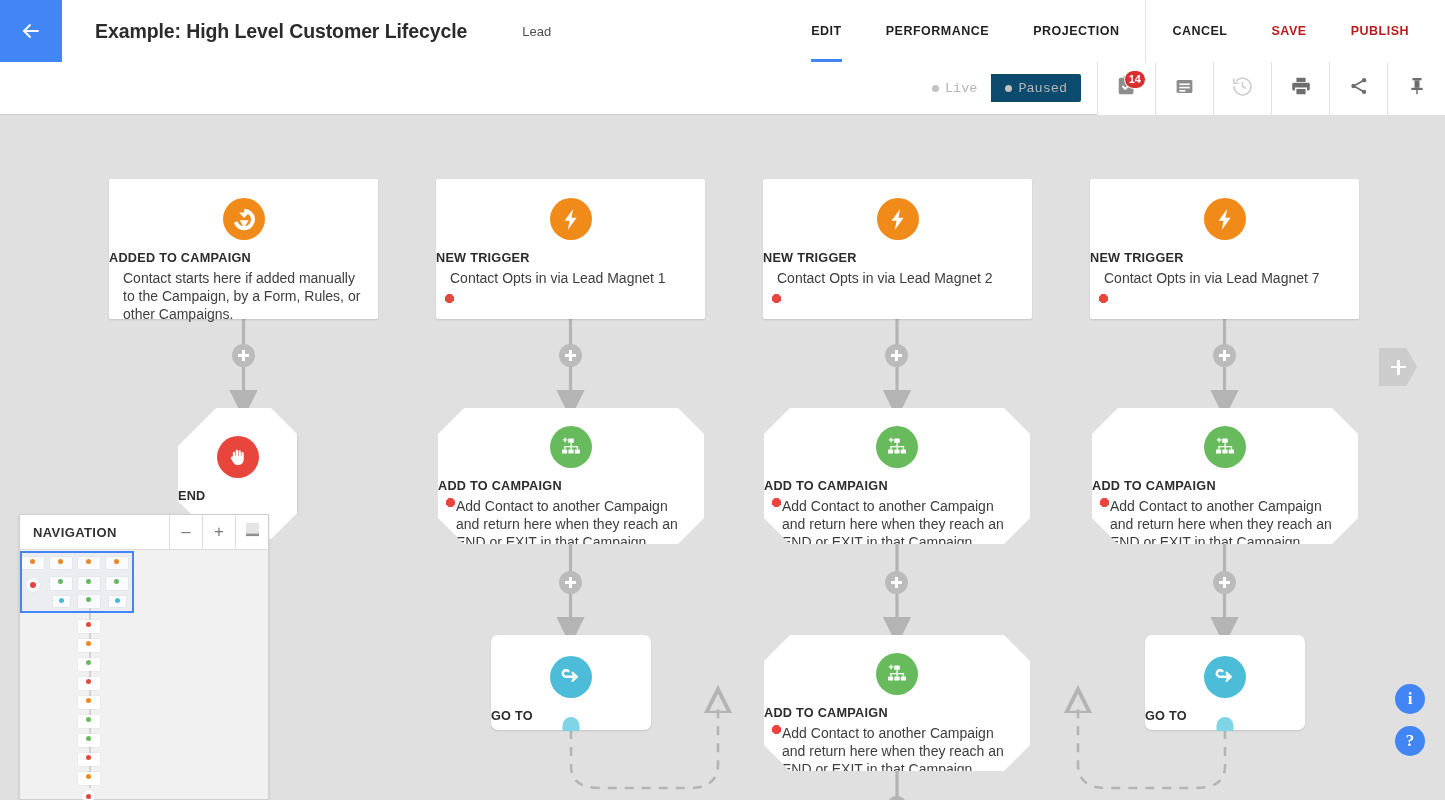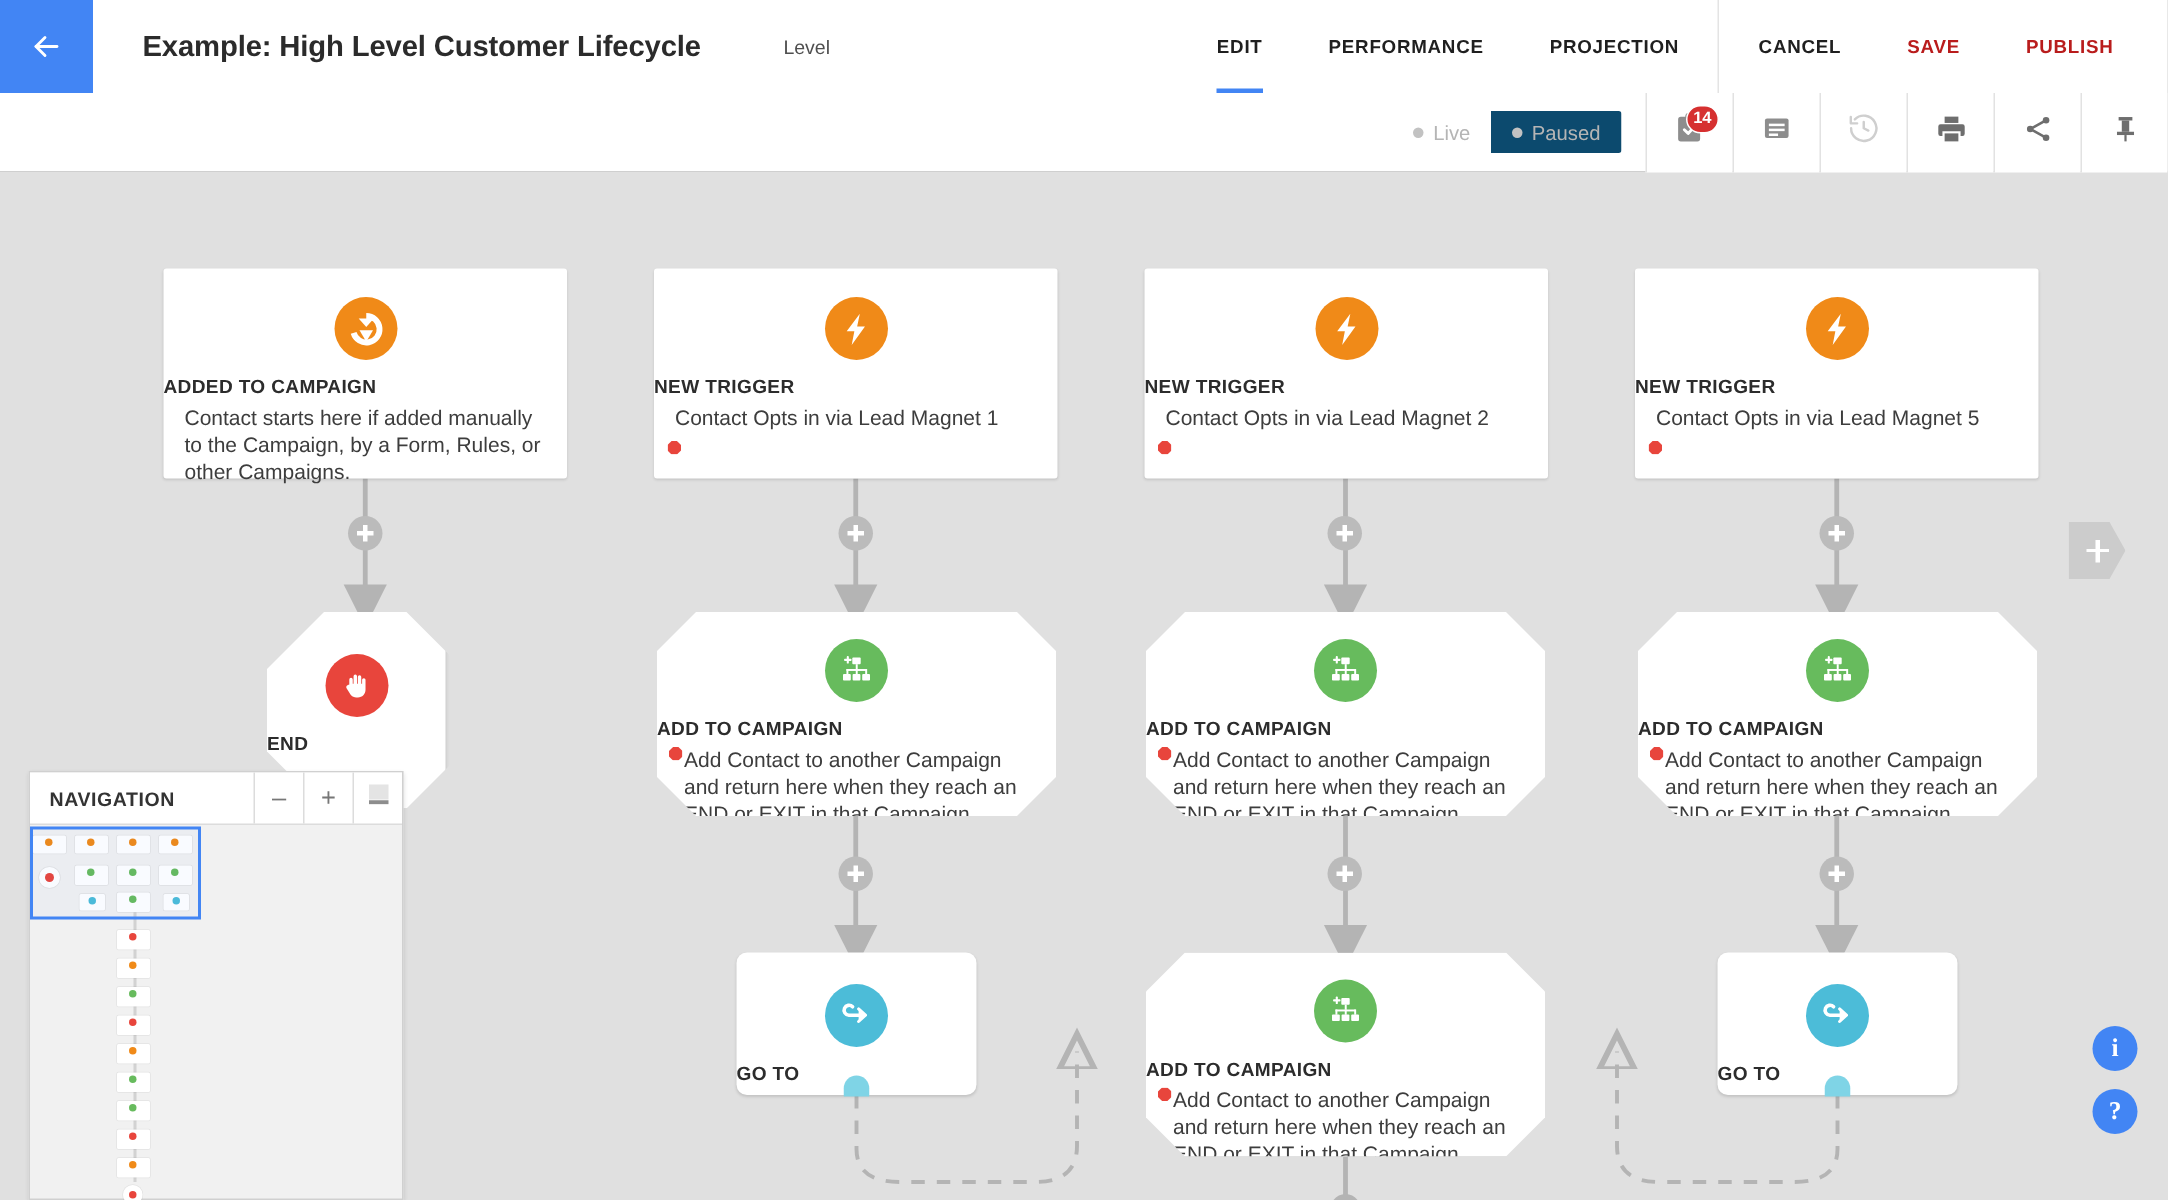--- a/index.html
+++ b/index.html
@@ -51,21 +51,21 @@
 
   
   .toolbar {
     position: absolute; top: 62px; left: 0; width: 1445px; height: 53px;
     background: #ffffff; border-bottom: 1px solid #cfcfcf;
     display: flex; align-items: center; justify-content: flex-end;
     z-index: 29;
   }
   .state-toggle {
     display: flex; align-items: stretch; height: 28px; margin-right: 16px;
-    border-radius: 2px; overflow: hidden;
+    border-radius: 2px; overflow: hidden; font-family: Liberation Mono, monospace;
   }
   .state-btn {
     display: flex; align-items: center; gap: 6px;
     padding: 0 14px; font-size: 13.5px; color: #b5b5b5; cursor: pointer;
   }
   .state-btn.live { background: #ffffff; }
   .state-btn.paused { background: #0c4a6e; }
   .state-dot { width: 7px; height: 7px; border-radius: 50%; background: #c2c2c2; display:block; }
 
   .tool-group { display: flex; align-items: stretch; height: 53px; }
@@ -206,21 +206,21 @@
       <span>
         <svg width="24" height="24" viewBox="0 0 24 24" fill="none" stroke="#ffffff" stroke-width="1.9" stroke-linecap="round" stroke-linejoin="round">
           <line x1="19" y1="12" x2="5" y2="12"></line>
             <polyline points="11 18 5 12 11 6"></polyline>
         </svg>
       </span>
     </div>
 
     <div class="title-wrap">
       <div class="page-title">Example: High Level Customer Lifecycle</div>
-      <div class="draft-label">Level</div>
+      <div class="draft-label">Lead</div>
     </div>
 
     <div class="header-nav">
       <div class="hnav-item active">EDIT</div>
       <div class="hnav-item">PERFORMANCE</div>
       <div class="hnav-item">PROJECTION</div>
       <div class="hnav-sep"></div>
       <div class="hnav-item">CANCEL</div>
       <div class="hnav-item accent">SAVE</div>
       <div class="hnav-item accent">PUBLISH</div>
@@ -378,21 +378,21 @@
       <span class="red-dot" style="left:9px; bottom:16px;"></span>
     </div>
 
     <div class="node rect" style="left:1090px; top:63px; width:269px; height:140px; padding-top:19px;">
       <div class="node-icon ic-orange">
         <svg width="25" height="25" viewBox="0 0 24 24" fill="#ffffff">
           <polygon points="14.6,2 6.2,13.2 11.1,13.2 9.4,22 17.9,10.3 12.9,10.3"></polygon>
         </svg>
       </div>
       <div class="node-title">NEW TRIGGER</div>
-      <div class="node-desc">Contact Opts in via Lead Magnet 5</div>
+      <div class="node-desc">Contact Opts in via Lead Magnet 7</div>
       <span class="red-dot" style="left:9px; bottom:16px;"></span>
     </div>
 
     <div class="add-col" style="left:1379px; top:232px;"></div>
 
     <div class="plus-btn" style="left:232px; top:228px;"></div>
     <div class="plus-btn" style="left:559px; top:228px;"></div>
     <div class="plus-btn" style="left:885px; top:228px;"></div>
     <div class="plus-btn" style="left:1213px; top:228px;"></div>
 

